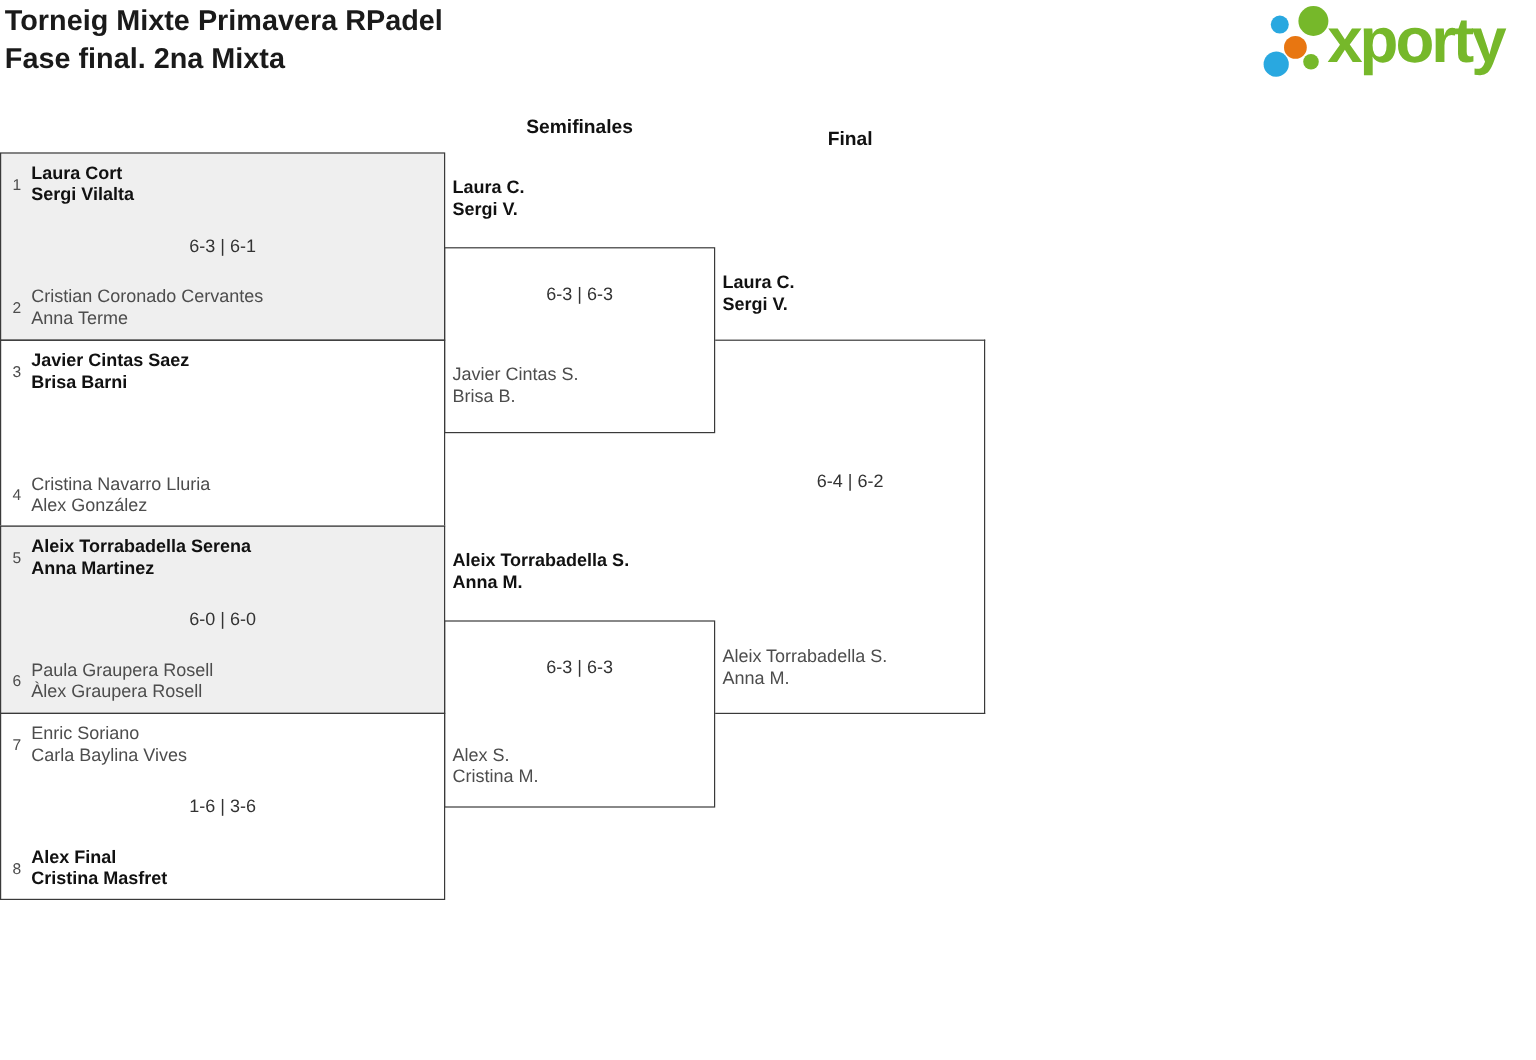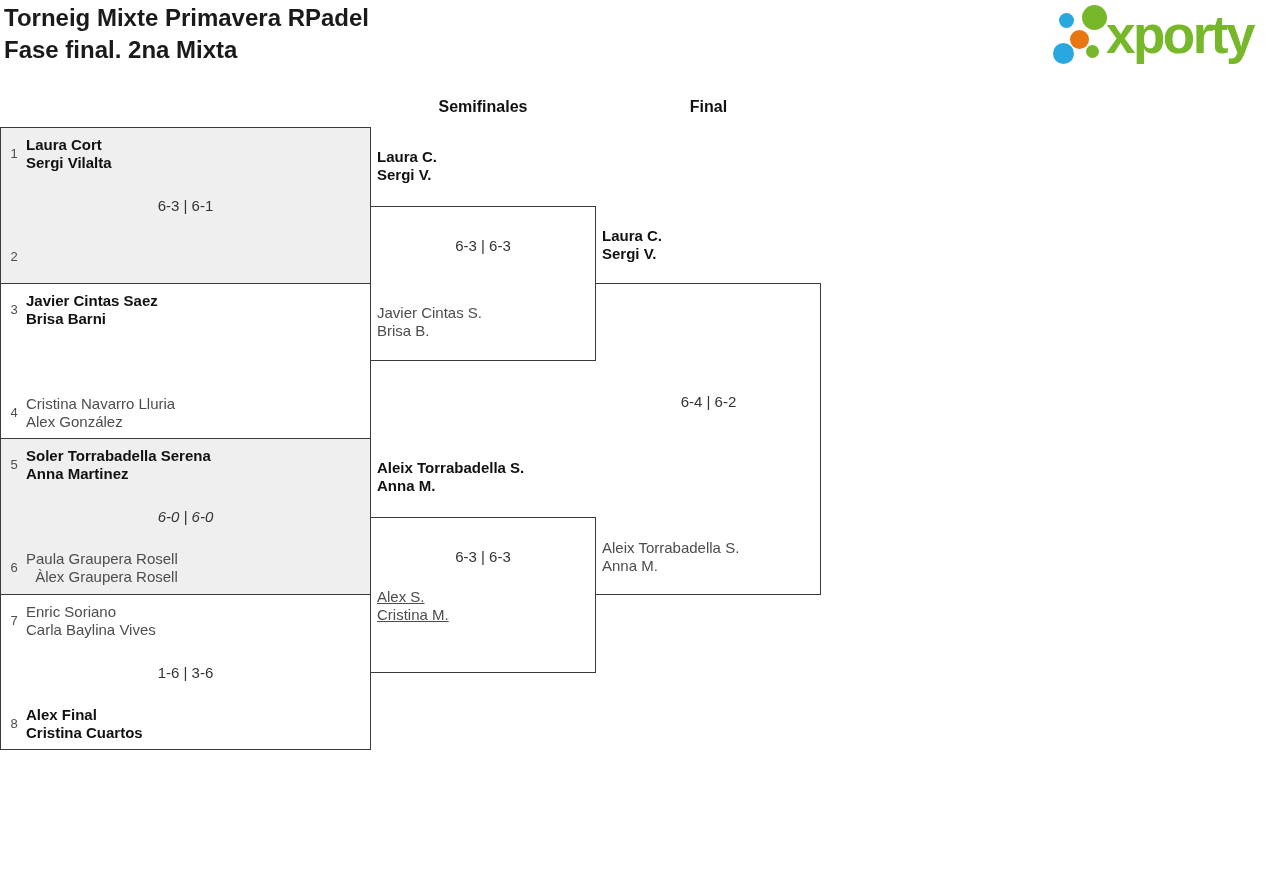--- a/index.html
+++ b/index.html
@@ -95,91 +95,95 @@
   <div>
     <span class="logo-dot" style="left:1082px; top:5px;  width:25px; height:25px; background:#76b82a;"></span>
     <span class="logo-dot" style="left:1059px; top:13px; width:15px; height:15px; background:#29a8e0;"></span>
     <span class="logo-dot" style="left:1070px; top:30px; width:19px; height:19px; background:#e87611;"></span>
     <span class="logo-dot" style="left:1053px; top:43px; width:21px; height:21px; background:#29a8e0;"></span>
     <span class="logo-dot" style="left:1086px; top:45px; width:13px; height:13px; background:#76b82a;"></span>
     <span class="logo-text">xporty</span>
   </div>
 
   <div class="round-header" style="left:370px; width:226px;">Semifinales</div>
-  <div class="round-header" style="left:596px; width:225px;">Final</div>
+  <div class="round-header" style="left:596px; width:225px;margin-top:10px;">Final</div>
 
   <div class="box shaded" style="left:0px; top:127px; width:371px; height:157px;"></div>
   <div class="box" style="left:0px; top:283px; width:371px; height:156px;"></div>
   <div class="box shaded" style="left:0px; top:438px; width:371px; height:157px;"></div>
   <div class="box" style="left:0px; top:594px; width:371px; height:156px;"></div>
 
   <div class="box" style="left:370px; top:206px; width:226px; height:155px;"></div>
   <div class="box" style="left:370px; top:517px; width:226px; height:156px;"></div>
 
   <div class="box open-left" style="left:596px; top:283px; width:225px; height:312px;"></div>
 
   <div class="seed" style="left:6px; top:146px;">1</div>
   <div class="team winner" style="left:26px; top:136px;">
     <div>Laura Cort</div>
     <div>Sergi Vilalta</div>
   </div>
   <div class="score" style="left:0px; width:371px; top:197px;">6-3 | 6-1</div>
   <div class="seed" style="left:6px; top:249px;">2</div>
+  <div class="team" style="left:26px; top:239px;">
+    <div>Cristian Coronado Cervantes</div>
+    <div>Anna Terme</div>
+  </div>
 
   <div class="seed" style="left:6px; top:302px;">3</div>
   <div class="team winner" style="left:26px; top:292px;">
     <div>Javier Cintas Saez</div>
     <div>Brisa Barni</div>
   </div>
   <div class="seed" style="left:6px; top:405px;">4</div>
   <div class="team" style="left:26px; top:395px;">
     <div>Cristina Navarro Lluria</div>
     <div>Alex González</div>
   </div>
 
   <div class="seed" style="left:6px; top:457px;">5</div>
   <div class="team winner" style="left:26px; top:447px;">
-    <div>Soler Torrabadella Serena</div>
+    <div>Aleix Torrabadella Serena</div>
     <div>Anna Martinez</div>
   </div>
-  <div class="score" style="left:0px; width:371px; top:508px;font-style:italic;">6-0 | 6-0</div>
+  <div class="score" style="left:0px; width:371px; top:508px;">6-0 | 6-0</div>
   <div class="seed" style="left:6px; top:560px;">6</div>
-  <div class="team" style="left:26px; top:550px;text-align:right;">
+  <div class="team" style="left:26px; top:550px;">
     <div>Paula Graupera Rosell</div>
     <div>Àlex Graupera Rosell</div>
   </div>
 
   <div class="seed" style="left:6px; top:613px;">7</div>
   <div class="team" style="left:26px; top:603px;">
     <div>Enric Soriano</div>
     <div>Carla Baylina Vives</div>
   </div>
   <div class="score" style="left:0px; width:371px; top:664px;">1-6 | 3-6</div>
   <div class="seed" style="left:6px; top:716px;">8</div>
   <div class="team winner" style="left:26px; top:706px;">
     <div>Alex Final</div>
-    <div>Cristina Cuartos</div>
+    <div>Cristina Masfret</div>
   </div>
 
   <div class="team winner" style="left:377px; top:148px;">
     <div>Laura C.</div>
     <div>Sergi V.</div>
   </div>
   <div class="score" style="left:370px; width:226px; top:237px;">6-3 | 6-3</div>
   <div class="team" style="left:377px; top:304px;">
     <div>Javier Cintas S.</div>
     <div>Brisa B.</div>
   </div>
 
   <div class="team winner" style="left:377px; top:459px;">
     <div>Aleix Torrabadella S.</div>
     <div>Anna M.</div>
   </div>
   <div class="score" style="left:370px; width:226px; top:548px;">6-3 | 6-3</div>
-  <div class="team" style="left:377px; top:588px;text-decoration:underline;">
+  <div class="team" style="left:377px; top:621px;">
     <div>Alex S.</div>
     <div>Cristina M.</div>
   </div>
 
   <div class="team winner" style="left:602px; top:227px;">
     <div>Laura C.</div>
     <div>Sergi V.</div>
   </div>
   <div class="score" style="left:596px; width:225px; top:393px;">6-4 | 6-2</div>
   <div class="team" style="left:602px; top:539px;">

